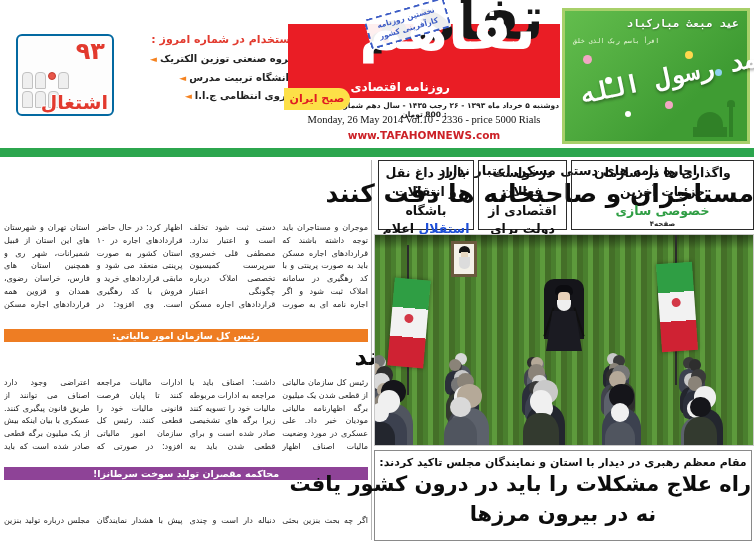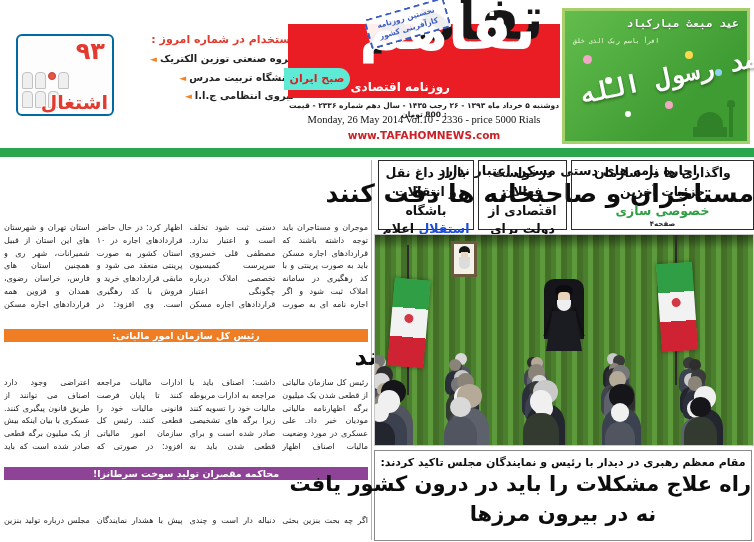--- a/index.html
+++ b/index.html
@@ -20,21 +20,21 @@
   .arrow{color:#f5821f;font-size:9px;margin-right:3px;}
 
   .logo-wrap{position:absolute;left:288px;top:0;width:272px;height:148px;}
   .logo-red{position:absolute;top:24px;left:0;right:0;height:74px;background:#ea1d25;}
   .t-black,.t-white{position:absolute;font-weight:bold;font-size:60px;line-height:1;white-space:nowrap;}
   .t-black{top:-12px;right:16px;color:#161616;}
   .t-white{top:-2px;right:24px;color:#fff;}
   .stamp{position:absolute;top:8px;left:78px;transform:rotate(-16deg);border:2px dashed #3c5cc5;color:#3c5cc5;
          background:rgba(255,255,255,.93);padding:2px 9px;font-size:7.5px;font-weight:bold;text-align:center;border-radius:3px;line-height:1.5;z-index:3;}
   .tagline{position:absolute;top:80px;right:110px;color:#fff;font-size:12px;font-weight:bold;z-index:2;}
-  .tagline2{position:absolute;top:68px;left:-4px;width:66px;height:22px;background:#5eead4;border-radius:0 14px 14px 0;
+  .tagline2{position:absolute;top:88px;left:-4px;width:66px;height:22px;background:#fde047;border-radius:0 14px 14px 0;
             color:#e01b22;font-weight:bold;font-size:11px;text-align:center;line-height:22px;z-index:2;}
   .dateline-fa{position:absolute;top:101px;left:0;width:100%;text-align:center;font-size:7.5px;font-weight:bold;color:#222;}
   .dateline-en{position:absolute;top:114px;left:0;width:100%;text-align:center;font-size:10.5px;color:#111;
                font-family:"Liberation Serif",serif;direction:ltr;}
   .website{position:absolute;top:129px;left:0;width:100%;text-align:center;font-size:10.5px;font-weight:bold;color:#cc2127;direction:ltr;}
 
   .greeting{position:absolute;left:562px;top:8px;width:188px;height:136px;border:3px solid #a8d06a;
             background:linear-gradient(135deg,#63bd4d,#3f9c33 70%);box-sizing:border-box;font-family:Liberation Mono, monospace;}
   .g-title{position:absolute;top:6px;right:8px;color:#fff;font-size:11px;font-weight:bold;text-shadow:0 1px 2px rgba(0,0,0,.35);}
   .g-verse{position:absolute;top:26px;left:8px;color:#eaf6da;font-size:6.5px;}
@@ -407,18 +407,18 @@
           <div class="pb" style="background: rgb(60, 65, 79);"></div>
         </div>
         <div class="person" style="left: -1px; bottom: -1px; width: 39px; height: 70.2px; z-index: 101;">
           <div class="ph" style="width: 24.18px; height: 24.18px; background: rgb(21, 21, 26);"></div>
           <div class="pb" style="background: rgb(80, 85, 95);"></div>
         </div>
       </div>
   </div>
 
   <div class="photo-caption">
-    <div class="pc-kicker">مقام معظم رهبری در دیدار با رئیس و نمایندگان مجلس تاکید کردند:</div>
+    <div class="pc-kicker">مقام معظم رهبری در دیدار با استان و نمایندگان مجلس تاکید کردند:</div>
     <div class="pc-headline">راه علاج مشکلات را باید در درون کشور یافت</div>
     <div class="pc-headline">نه در بیرون مرزها</div>
   </div>
 
 </div>
 
 </body></html>

